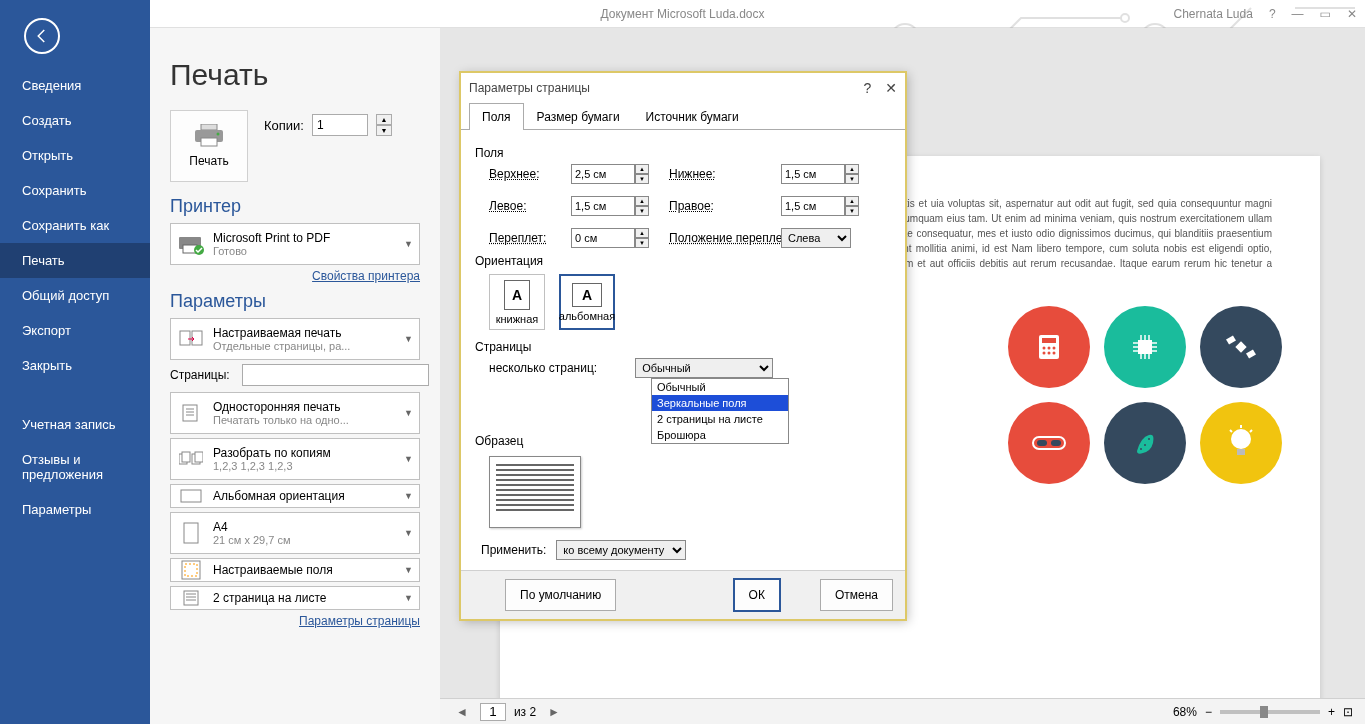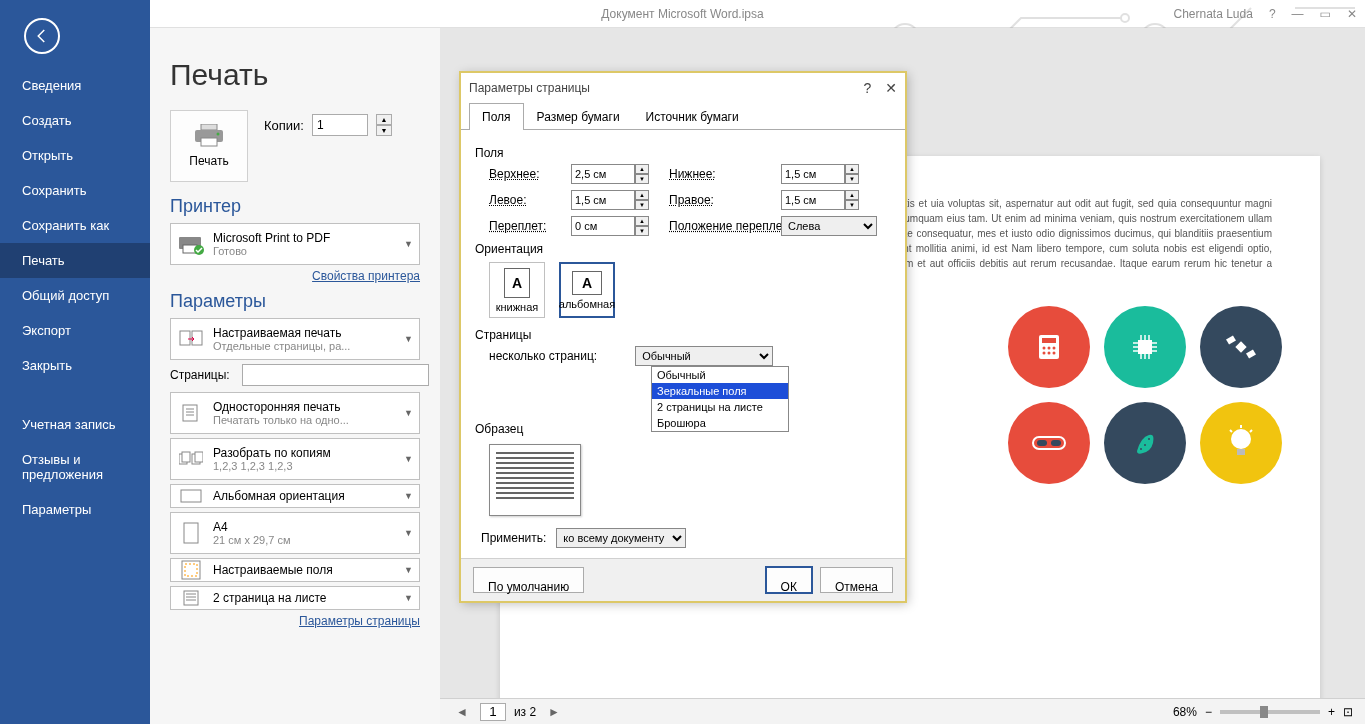--- a/index.html
+++ b/index.html
@@ -62,59 +62,59 @@
 
 .dialog { position: absolute; left: 460px; top: 72px; width: 446px; background: #fff; border: 1px solid #888; box-shadow: 2px 2px 10px rgba(0,0,0,0.25); z-index: 100; outline: 2px solid #ddc867; outline-offset: -1px; }
 .dlg-title { height: 30px; display: flex; align-items: center; padding: 0 8px; font-size: 12px; color: #444; justify-content: space-between; }
 .dlg-title .right { display: flex; gap: 14px; align-items: center; }
 .dlg-title .close, .dlg-title .help { cursor: pointer; font-size: 14px; }
 .tabs { display: flex; border-bottom: 1px solid #ababab; padding-left: 8px; }
 .tab { padding: 6px 12px; font-size: 12px; border: 1px solid transparent; border-bottom: none; cursor: pointer; margin-bottom: -1px; }
 .tab.active { border-color: #ababab; background: #fff; }
 .dlg-body { padding: 10px 14px; font-size: 12px; }
 .group-label { margin: 6px 0 4px 0; }
-.field-grid { display: grid; grid-template-columns: 70px 86px 100px 86px; gap: 6px 12px; align-items: center; margin-left: 14px; }
+.field-grid { display: grid; grid-template-columns: 70px 86px 100px 86px; gap: 12px 12px; align-items: center; margin-left: 14px; }
 .field-grid label { font-size: 12px; text-decoration: underline; text-decoration-style: dotted; }
 .num-input { display: flex; }
 .num-input input { width: 64px; height: 20px; border: 1px solid #888; padding: 0 3px; font-size: 11px; }
 .spinbox { display: flex; flex-direction: column; }
 .spinbox div { width: 14px; height: 10px; border: 1px solid #888; font-size: 6px; text-align: center; line-height: 8px; background: #f0f0f0; cursor: pointer; }
-.sel { height: 20px; border: 1px solid #888; font-size: 11px; padding: 0 2px; width: 96px; }
+.sel { height: 20px; border: 1px solid #888; font-size: 11px; padding: 0 2px; width: 70px; }
 
 .orient-row { display: flex; gap: 14px; margin: 6px 0 10px 14px; }
 .orient-btn { width: 56px; height: 56px; border: 1px solid #c0c0c0; display: flex; flex-direction: column; align-items: center; justify-content: center; cursor: pointer; font-size: 11px; gap: 3px; }
 .orient-btn.selected { border: 2px solid #2b579a; }
 .orient-icon { width: 26px; height: 30px; border: 1px solid #666; display: flex; align-items: center; justify-content: center; font-size: 14px; font-weight: bold; }
 .orient-btn.land .orient-icon { width: 30px; height: 24px; }
 
 .pages-section { margin-left: 14px; display: flex; align-items: center; gap: 38px; position: relative; }
 .dropdown-open { position: absolute; left: 162px; top: 20px; width: 138px; background: #fff; border: 1px solid #888; z-index: 10; }
 .dropdown-open div { padding: 2px 5px; font-size: 11px; cursor: pointer; }
 .dropdown-open div.highlight { background: #1d4ed8; color: #fff; }
 
 .sample { margin: 8px 0 12px 14px; }
 .sample-box { width: 92px; height: 72px; border: 1px solid #888; background: #fff; padding: 4px; box-shadow: 1px 1px 2px rgba(0,0,0,0.2); }
 .sample-box .line { height: 2px; background: #666; margin: 3px 2px; }
 
 .apply-row { margin-left: 6px; display: flex; align-items: center; gap: 10px; }
 
 .dlg-footer { border-top: 1px solid #d0d0d0; padding: 8px 12px; display: flex; justify-content: space-between; background: #f0f0f0; }
-.dlg-btn { height: 24px; padding: 12px 14px; border: 1px solid #ababab; background: #fdfdfd; font-size: 12px; cursor: pointer; }
+.dlg-btn { height: 32px; padding: 6px 14px; border: 1px solid #ababab; background: #fdfdfd; font-size: 12px; cursor: pointer; margin-left: 32px; }
 .dlg-btn.primary { border: 1px solid #2b579a; outline: 1px solid #2b579a; }
 .dlg-footer .right { display: flex; gap: 8px; }
 
 
 .circuit { position: absolute; right: 0; top: 0; width: 500px; height: 60px; pointer-events: none; opacity: 0.25; }
 </style>
 </head>
 <body>
 
 <div class="titlebar">
   <span></span>
-  <span class="title">Документ Microsoft Word.ipsa</span>
+  <span class="title">Документ Microsoft Luda.docx</span>
   <div class="right">
     <span>Chernata Luda</span>
     <span>?</span>
     <span>—</span>
     <span>▭</span>
     <span>✕</span>
   </div>
 </div>
 
 <svg class="circuit" viewBox="0 0 500 60">

